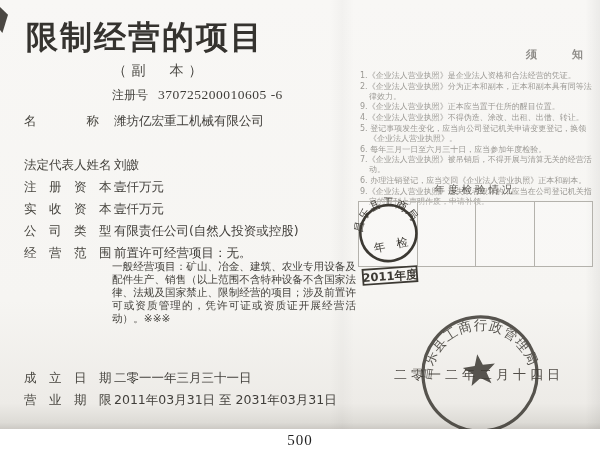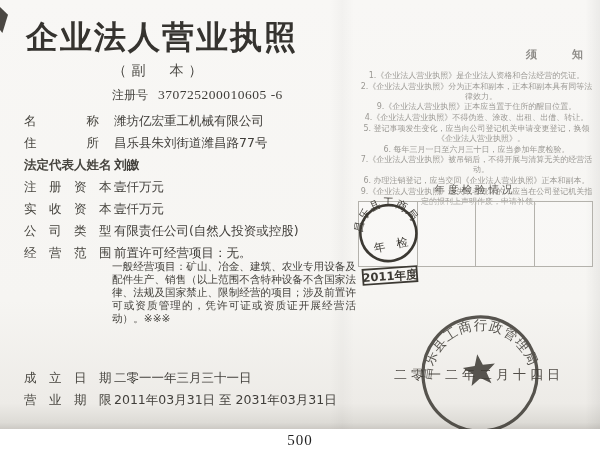--- a/index.html
+++ b/index.html
@@ -21,21 +21,21 @@
     letter-spacing:.5px;color:#3e3c38;margin-left:10px;}
   .frow{position:absolute;left:24px;white-space:nowrap;font-size:12.5px;color:#45433f;}
   .frow .lbl{display:inline-block;width:86px;color:#47453f;}
   .frow .val{color:#403e3a;}
   .scope-rest{position:absolute;left:112px;top:260px;width:244px;font-size:10.6px;
     line-height:13px;color:#44423d;text-align:justify;}
   .notice-heading{position:absolute;left:355px;top:47px;width:240px;text-align:right;
     font-size:11px;letter-spacing:12px;color:#8f8d89;font-weight:bold;text-indent:12px;}
   .notice-list{position:absolute;left:360px;top:71px;width:233px;font-size:8px;
     line-height:9.8px;color:#9b9994;}
-  .notice-list div{padding-left:9px;text-indent:-9px;margin-bottom:1px;text-align:center;}
+  .notice-list div{padding-left:9px;text-indent:-9px;margin-bottom:1px;}
   .inspect-heading{position:absolute;left:355px;top:183px;width:240px;text-align:center;
     font-size:10.5px;letter-spacing:3px;color:#5b5954;}
   .inspect-table{position:absolute;left:358px;top:201px;width:233px;height:64px;
     border:1px solid #b4b2ac;display:flex;background:rgba(255,255,255,0.25);}
   .inspect-table .cell{flex:1;border-right:1px solid #b4b2ac;}
   .inspect-table .cell:last-child{border-right:none;}
   .stamp-small{position:absolute;left:354px;top:196px;width:74px;height:92px;z-index:3;}
   .stamp-big{position:absolute;left:410px;top:304px;width:140px;height:140px;z-index:3;opacity:.85;}
   .issue-date{position:absolute;left:394px;top:366px;width:210px;font-size:13px;
     letter-spacing:4px;color:#514d47;z-index:2;white-space:nowrap;}
@@ -43,35 +43,31 @@
     font-family:"Liberation Serif","DejaVu Serif",serif;font-size:15px;color:#1f1f1f;letter-spacing:1px;}
   .ink{stroke:#3c3933;fill:none;}
   .ink-txt{fill:#3c3933;}
 </style>
 </head>
 <body>
 
 <div class="scan">
   <div class="corner-mark"></div>
 
-  <div class="title">企业法人营业执照</div>
+  <div class="title">限制经营的项目</div>
   <div class="subtitle">（副　本）</div>
   <div class="regline">
     <span>注册号</span><span class="num">370725200010605 -6</span>
   </div>
 
   <div class="frow" style="top:113px;">
     <span class="lbl">名　　　　称</span>
     <span class="val">潍坊亿宏重工机械有限公司</span>
   </div>
-  <div class="frow" style="top:135px;">
-    <span class="lbl">住　　　　所</span>
-    <span class="val">昌乐县朱刘街道潍昌路77号</span>
-  </div>
-  <div class="frow" style="top:157px;font-weight:bold;">
+  <div class="frow" style="top:157px;">
     <span class="lbl">法定代表人姓名</span>
     <span class="val">刘皦</span>
   </div>
   <div class="frow" style="top:179px;">
     <span class="lbl">注　册　资　本</span>
     <span class="val">壹仟万元</span>
   </div>
   <div class="frow" style="top:201px;">
     <span class="lbl">实　收　资　本</span>
     <span class="val">壹仟万元</span>

